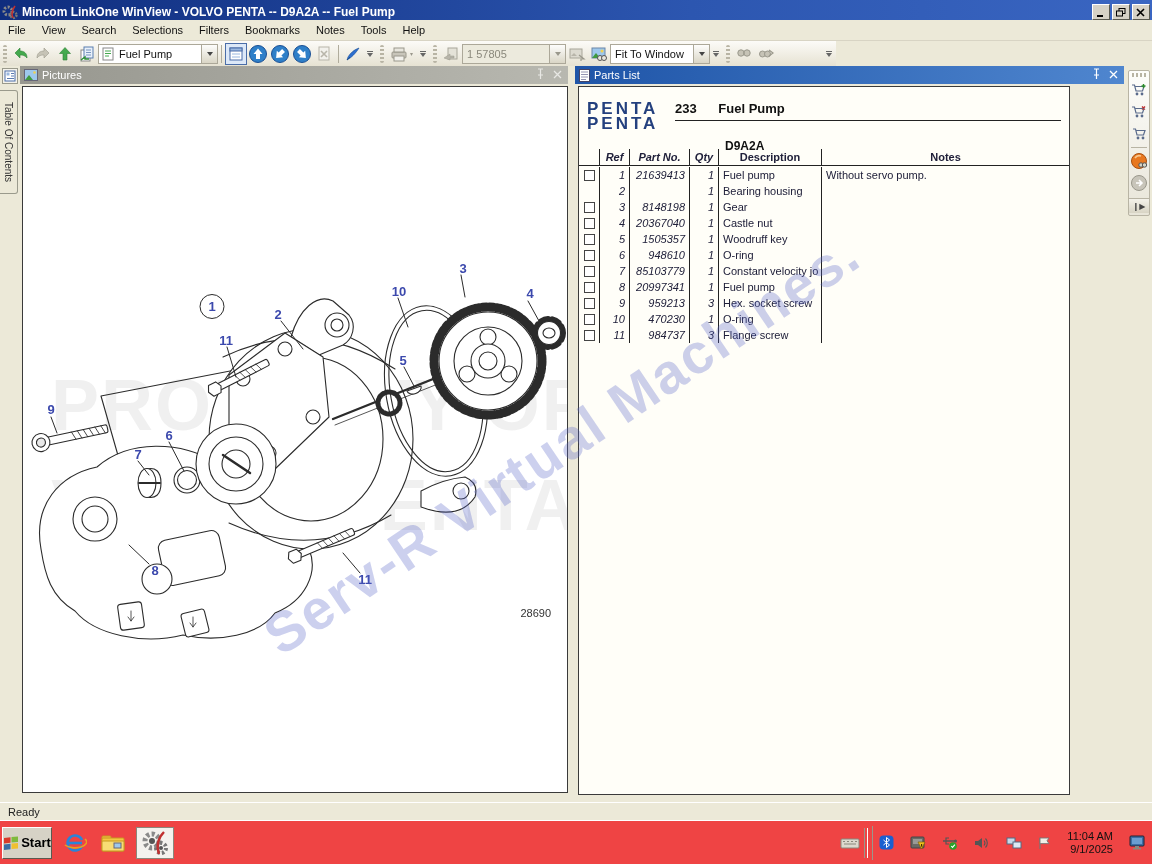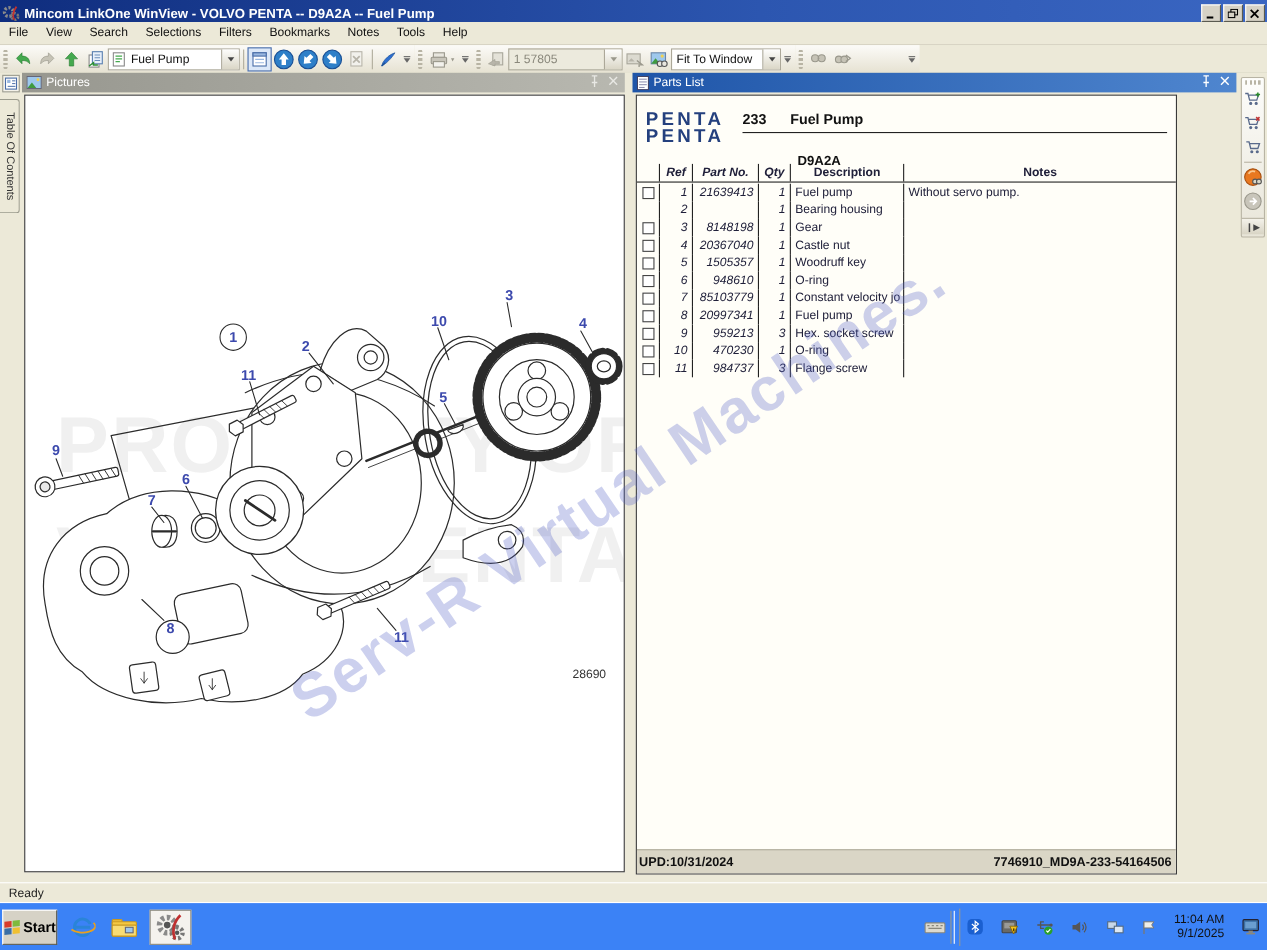--- a/index.html
+++ b/index.html
@@ -115,21 +115,21 @@
 
   
   .wm-blue{position:absolute;left:252px;top:548px;transform:rotate(-34deg);transform-origin:0 0;
     font-size:56px;font-weight:bold;letter-spacing:2px;color:rgba(85,100,200,0.30);
     white-space:nowrap;pointer-events:none;z-index:6;}
 
   
   .statusbar{position:absolute;left:0;top:802px;width:1152px;height:18px;background:#ece9d8;
     border-top:1px solid #fff;display:flex;align-items:center;font-size:11px;color:#222;}
   .statusbar span{margin-left:8px;}
-  .taskbar{position:absolute;left:0;top:820px;width:1152px;height:44px;background:#3b82f6;
+  .taskbar{position:absolute;left:0;top:820px;width:1152px;height:44px;background:#ef4444;
     border-top:1px solid #fff;display:flex;align-items:center;box-sizing:border-box;}
   .startbtn{width:48px;height:30px;margin-left:2px;background:#d6d2c6;border:1px solid;
     border-color:#fff #5a5a50 #5a5a50 #fff;display:flex;align-items:center;justify-content:center;gap:2px;}
   .startbtn b{font-size:13px;color:#000;}
   .qlbtn{width:30px;height:32px;display:flex;align-items:center;justify-content:center;margin-left:8px;}
   .qlbtn.pressed{width:38px;background:#f4f2ee;border:1px solid #8a887c;box-sizing:border-box;}
   .tbspacer{flex:1;}
   .etch{width:2px;height:30px;border-left:1px solid #9a988c;border-right:1px solid #fff;margin:0 4px;}
   .tray{height:34px;display:flex;align-items:center;gap:16px;padding:0 6px;
     border-left:1px solid #9a988c;}
@@ -631,24 +631,20 @@
               <div class="pcell c-check">
                 <span class="pcheck"></span>
               </div>
               <div class="pcell c-ref">11</div>
               <div class="pcell c-part">984737</div>
               <div class="pcell c-qty">3</div>
               <div class="pcell c-desc">Flange screw</div>
               <div class="pcell c-notes"></div>
             </div>
           </div>
-        <div class="parts-footer">
-          <span class="pf-left">UPD:10/31/2024</span>
-          <span class="pf-right">7746910_MD9A-233-54164506</span>
-        </div>
       </div>
     </div>
 
     <div class="righttb">
       <span class="rgrip"></span>
       <span class="rt-btn">
           <svg width="18" height="16">
             <path d="M2,3 h2.5 l1.5,6 h6.5 l1.5,-4.5 h-8.5" fill="none" stroke="#5a6b8c" stroke-width="1.2"></path>
             <circle cx="7" cy="12" r="1.4" fill="#5a6b8c"></circle>
             <circle cx="12" cy="12" r="1.4" fill="#5a6b8c"></circle>

